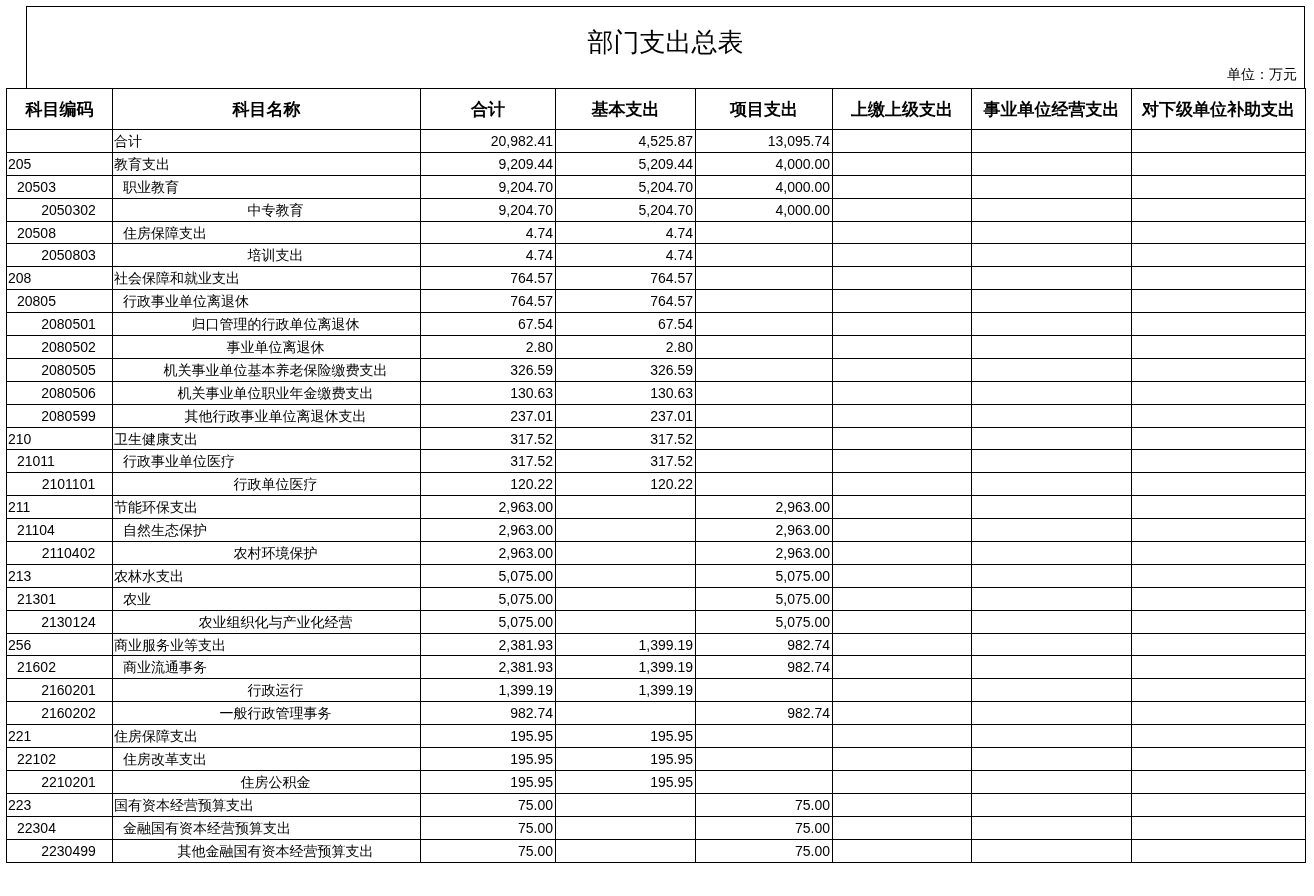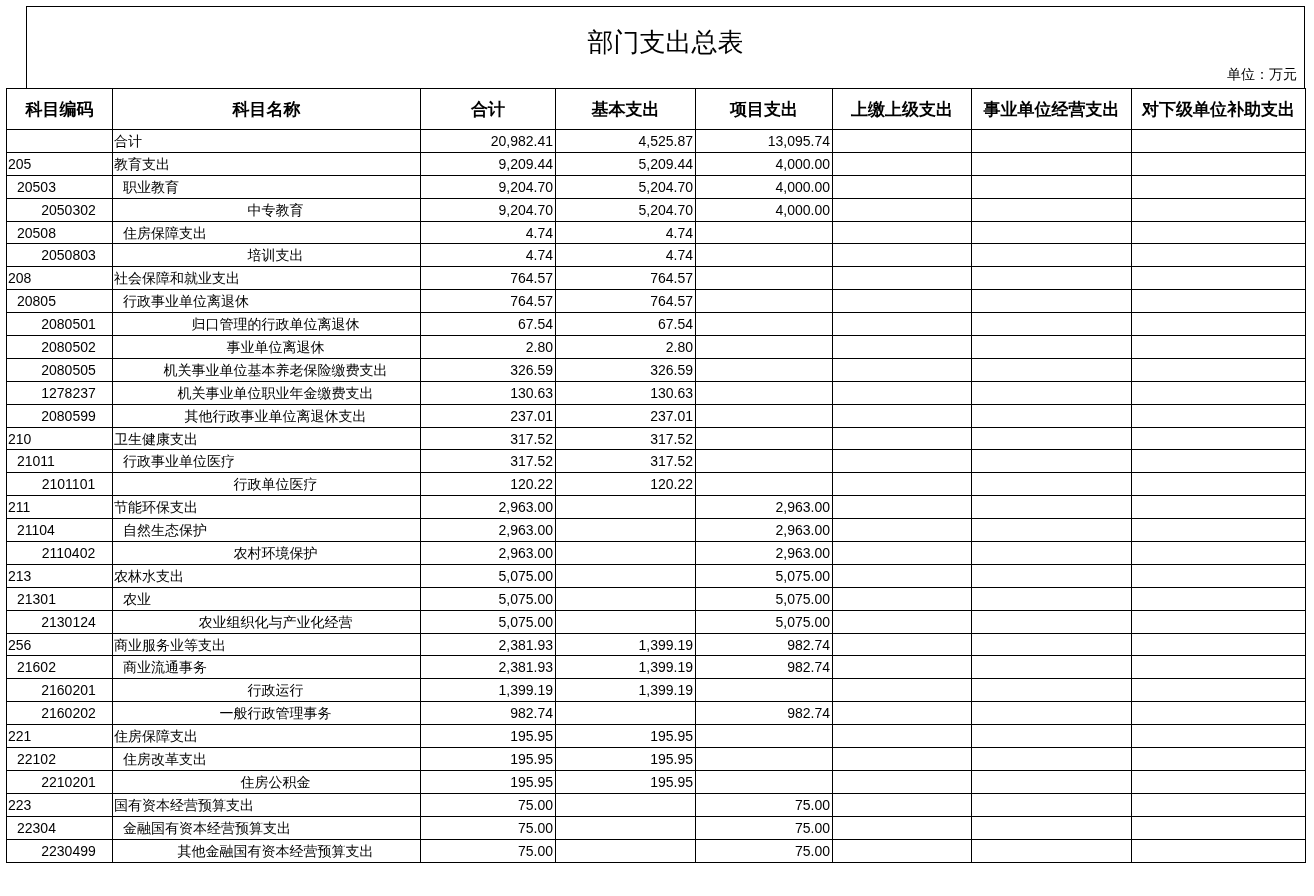--- a/index.html
+++ b/index.html
@@ -155,21 +155,21 @@
           <td class="code l2">2080505</td>
           <td class="code l2">机关事业单位基本养老保险缴费支出</td>
           <td class="num">326.59</td>
           <td class="num">326.59</td>
           <td class="num"></td>
           <td class="num"></td>
           <td class="num"></td>
           <td class="num"></td>
         </tr>
         <tr>
-          <td class="code l2">1278237</td>
+          <td class="code l2">2080506</td>
           <td class="code l2">机关事业单位职业年金缴费支出</td>
           <td class="num">130.63</td>
           <td class="num">130.63</td>
           <td class="num"></td>
           <td class="num"></td>
           <td class="num"></td>
           <td class="num"></td>
         </tr>
         <tr>
           <td class="code l2">2080599</td>

